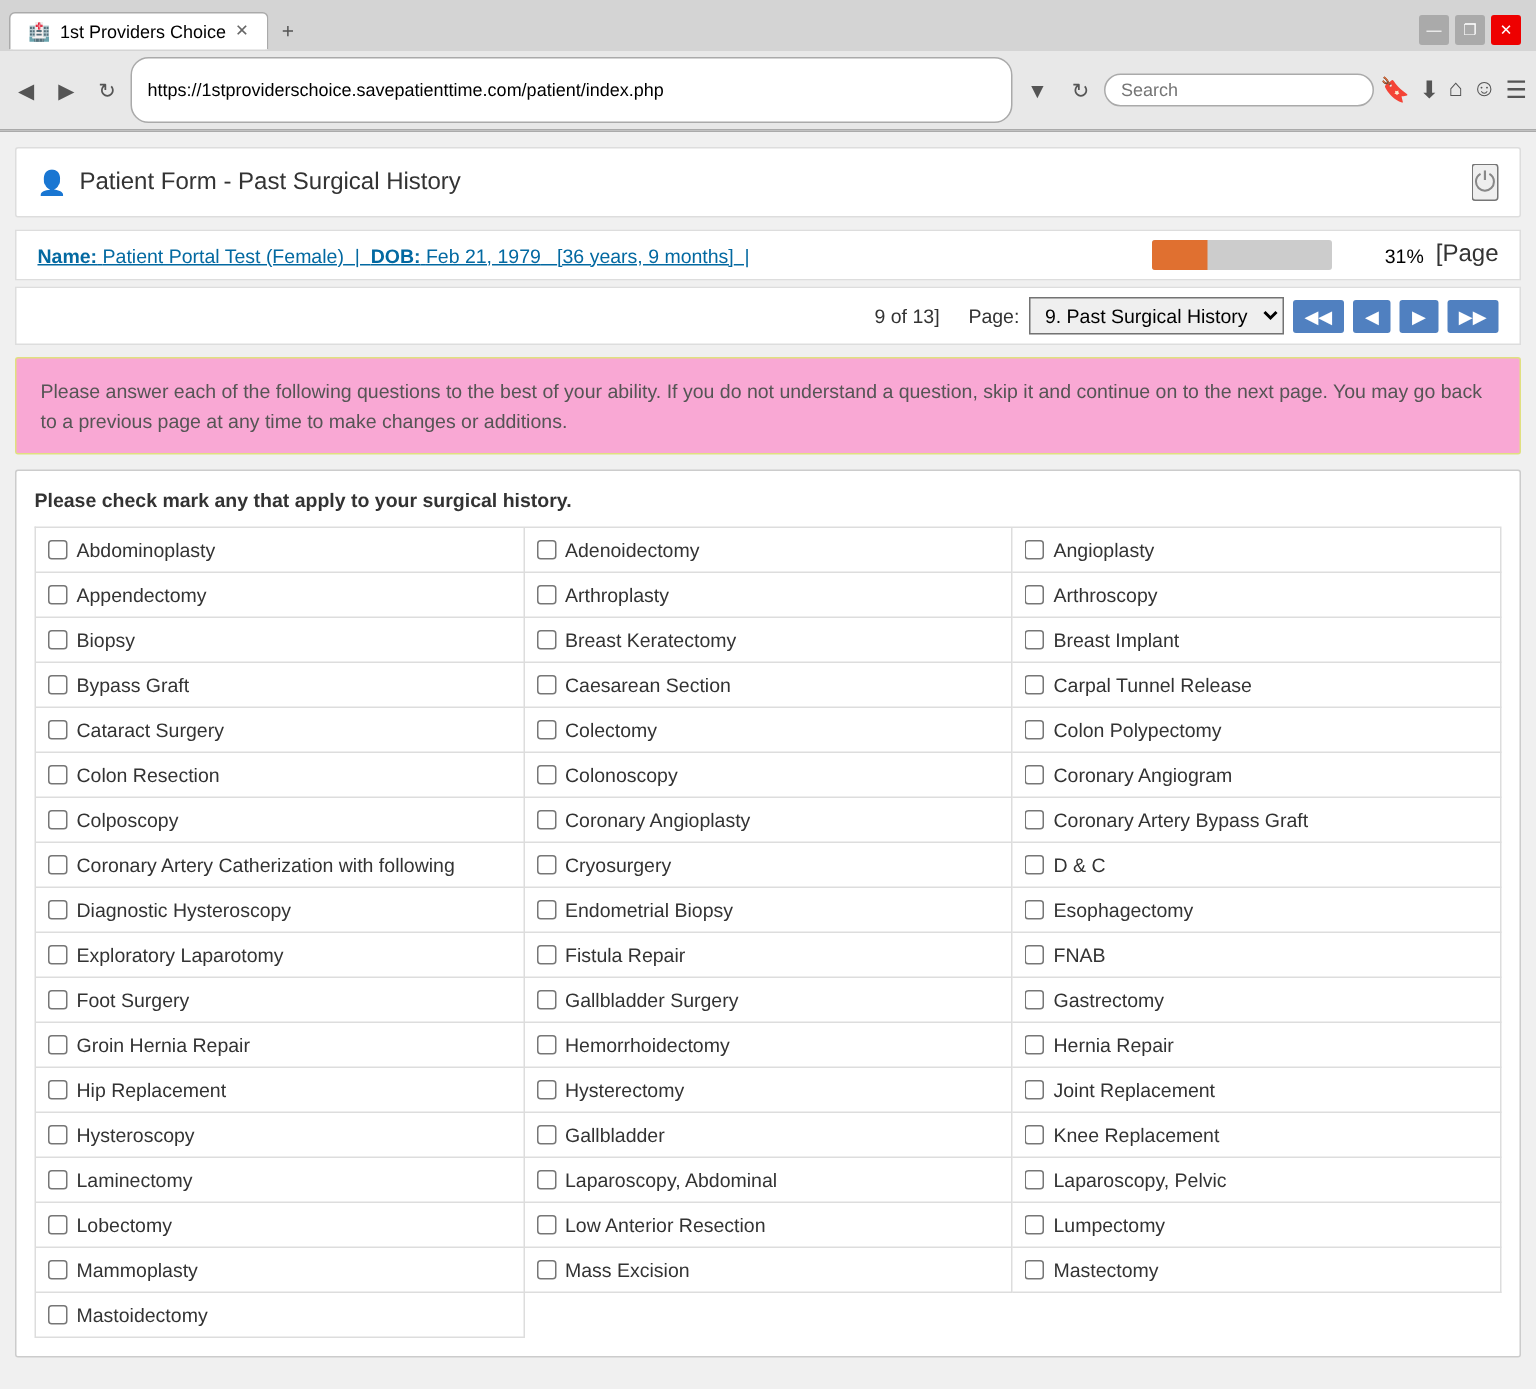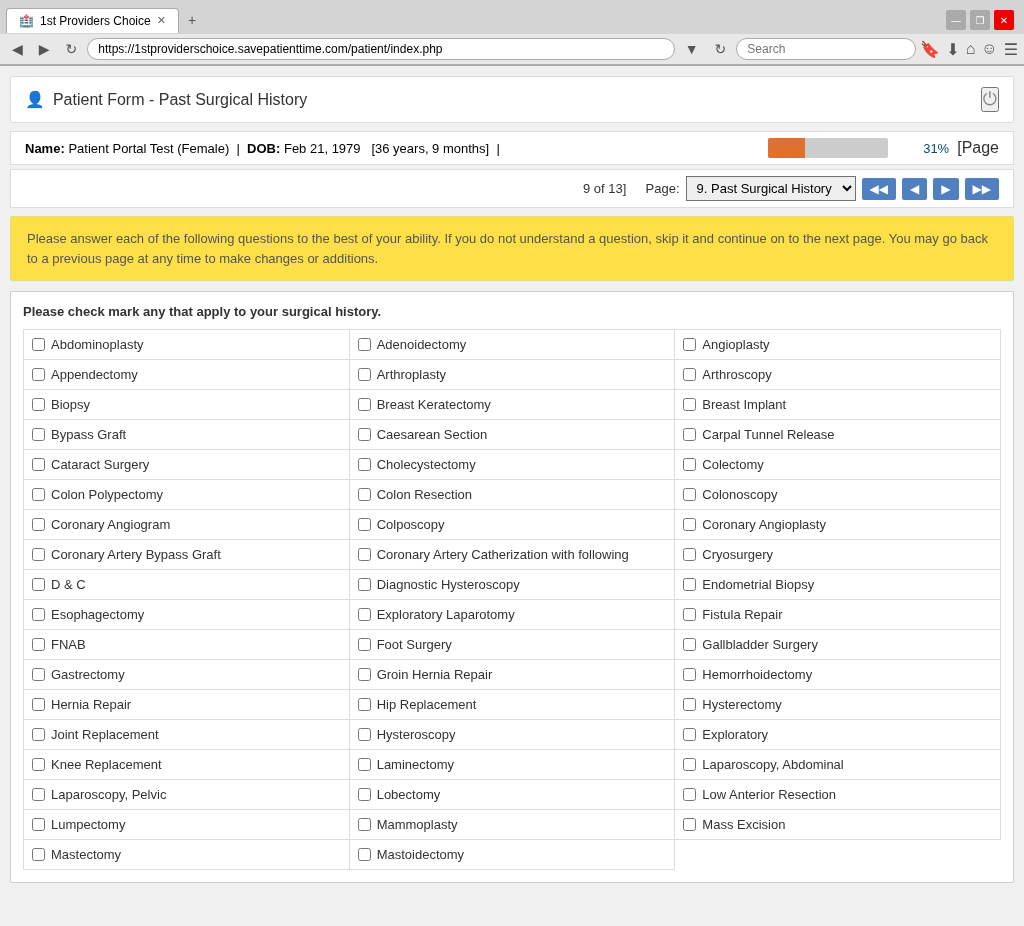--- a/index.html
+++ b/index.html
@@ -14,46 +14,46 @@
     .tab-new { background: none; border: 1px solid transparent; border-radius: 4px; padding: 4px 8px; cursor: pointer; font-size: 14px; color: #555; }
     .window-controls { display: flex; gap: 4px; margin-left: auto; padding: 4px; }
     .win-btn { width: 20px; height: 20px; border: none; cursor: pointer; font-size: 10px; color: #fff; border-radius: 2px; }
     .win-min { background: #aaa; }
     .win-max { background: #aaa; }
     .win-close { background: #e00; }
 
     .address-bar-row { display: flex; align-items: center; padding: 4px 6px; gap: 4px; background: #e8e8e8; border-bottom: 1px solid #aaa; }
     .nav-btn { background: none; border: none; cursor: pointer; color: #555; font-size: 14px; padding: 2px 6px; }
     .nav-btn:disabled { color: #bbb; }
-    .address-input { flex: 1; border: 1px solid #aaa; border-radius: 12px; padding: 3px 10px; font-size: 12px; background: #fff; }
+    .address-input { flex: 1; border: 1px solid #aaa; border-radius: 12px; padding: 14px 10px; font-size: 12px; background: #fff; }
     .search-input { width: 180px; border: 1px solid #aaa; border-radius: 12px; padding: 3px 10px; font-size: 12px; }
     .toolbar-icons { display: flex; gap: 6px; align-items: center; }
     .toolbar-icon-btn { background: none; border: none; cursor: pointer; font-size: 16px; color: #555; }
 
     
     .page-content { background: #f0f0f0; min-height: 860px; padding: 10px; }
     .page-header { background: #fff; border: 1px solid #ddd; border-radius: 2px; padding: 10px 14px; margin-bottom: 8px; display: flex; align-items: center; justify-content: space-between; }
     .page-header-title { font-size: 16px; color: #333; display: flex; align-items: center; gap: 8px; }
     .page-header-title .person-icon { color: #444; }
     .power-icon { color: #888; font-size: 18px; cursor: pointer; }
 
     .patient-info-bar { background: #fff; border: 1px solid #ddd; padding: 6px 14px; display: flex; align-items: center; justify-content: space-between; margin-bottom: 4px; }
-    .patient-name { font-size: 13px; color: #000000; }
+    .patient-name { font-size: 13px; color: #0369a1; text-decoration: underline; }
     .progress-area { display: flex; align-items: center; gap: 8px; }
     .progress-bar-outer { width: 120px; height: 20px; background: #ccc; border-radius: 2px; overflow: hidden; }
     .progress-bar-inner { height: 100%; background: #e07030; }
-    .progress-text { font-size: 13px; color: #0c4a6e; margin-left: 27px; }
+    .progress-text { font-size: 13px; color: #000000; margin-left: 27px; }
     .page-indicator { font-size: 16px; color: #333; }
 
     .page-nav-row { background: #fff; border: 1px solid #ddd; padding: 6px 14px; display: flex; align-items: center; justify-content: flex-end; gap: 6px; margin-bottom: 8px; }
     .page-label { font-size: 13px; color: #333; }
     .page-select { padding: 3px 6px; border: 1px solid #737373; font-size: 13px; }
     .nav-arrow-btn { background: #5080c0; color: #fff; border: none; padding: 4px 8px; cursor: pointer; font-size: 12px; border-radius: 2px; }
 
-    .info-box { background: #fde047; border: 1px solid #e0e080; padding: 12px 16px; margin-bottom: 10px; font-size: 13px; color: #555; line-height: 1.5; border-radius: 2px; }
+    .info-box { background: #f9a8d4; border: 1px solid #e0e080; padding: 12px 16px; margin-bottom: 10px; font-size: 13px; color: #555; line-height: 1.5; border-radius: 2px; }
 
     .surgery-section { background: #fff; border: 1px solid #ccc; border-radius: 2px; padding: 12px; }
     .surgery-section-title { font-size: 13px; color: #333; font-weight: bold; margin-bottom: 10px; }
 
     .surgery-grid { display: grid; grid-template-columns: 1fr 1fr 1fr; border-left: 1px solid #ddd; border-top: 1px solid #ddd; }
     .surgery-cell { display: flex; align-items: center; gap: 6px; padding: 7px 8px; border-right: 1px solid #ddd; border-bottom: 1px solid #ddd; font-size: 13px; color: #333; }
     .surgery-checkbox { width: 13px; height: 13px; border: 1px solid #888; background: #fff; flex-shrink: 0; cursor: pointer; }
   </style>
 </head>
 <body>
@@ -195,24 +195,20 @@
         <div class="surgery-cell">
           <input type="checkbox" class="surgery-checkbox" style="">
           <span>Carpal Tunnel Release</span>
         </div>
         <div class="surgery-cell">
           <input type="checkbox" class="surgery-checkbox" style="">
           <span>Cataract Surgery</span>
         </div>
         <div class="surgery-cell">
           <input type="checkbox" class="surgery-checkbox" style="">
-          <span>Cholecystectomy</span>
-        </div>
-        <div class="surgery-cell">
-          <input type="checkbox" class="surgery-checkbox" style="">
           <span>Colectomy</span>
         </div>
         <div class="surgery-cell">
           <input type="checkbox" class="surgery-checkbox" style="">
           <span>Colon Polypectomy</span>
         </div>
         <div class="surgery-cell">
           <input type="checkbox" class="surgery-checkbox" style="">
           <span>Colon Resection</span>
         </div>
@@ -307,21 +303,21 @@
         <div class="surgery-cell">
           <input type="checkbox" class="surgery-checkbox" style="">
           <span>Joint Replacement</span>
         </div>
         <div class="surgery-cell">
           <input type="checkbox" class="surgery-checkbox" style="">
           <span>Hysteroscopy</span>
         </div>
         <div class="surgery-cell">
           <input type="checkbox" class="surgery-checkbox" style="">
-          <span>Exploratory</span>
+          <span>Gallbladder</span>
         </div>
         <div class="surgery-cell">
           <input type="checkbox" class="surgery-checkbox" style="">
           <span>Knee Replacement</span>
         </div>
         <div class="surgery-cell">
           <input type="checkbox" class="surgery-checkbox" style="">
           <span>Laminectomy</span>
         </div>
         <div class="surgery-cell">

